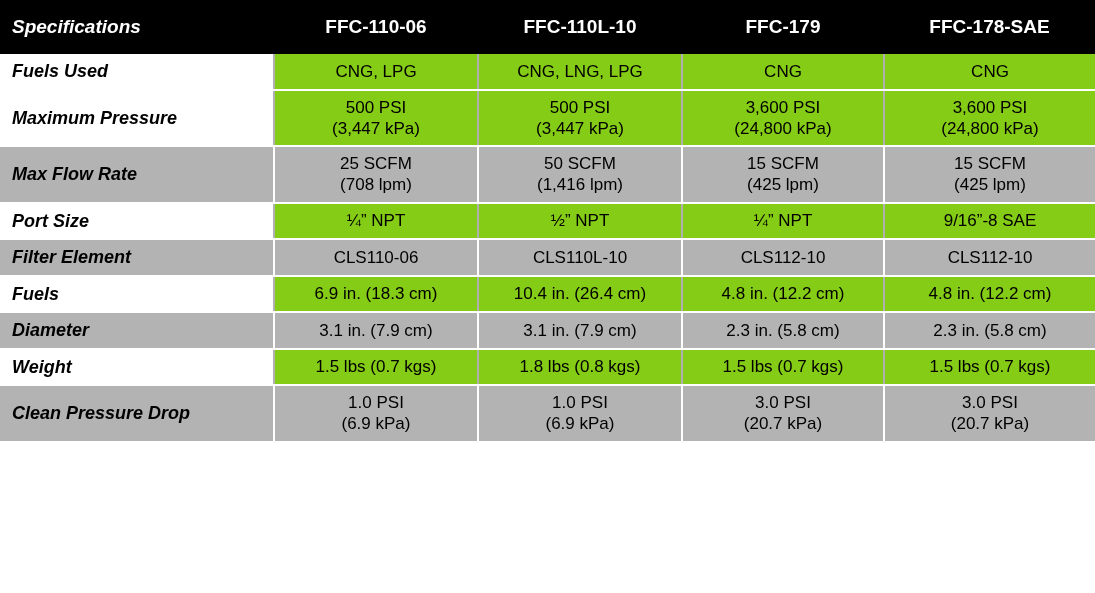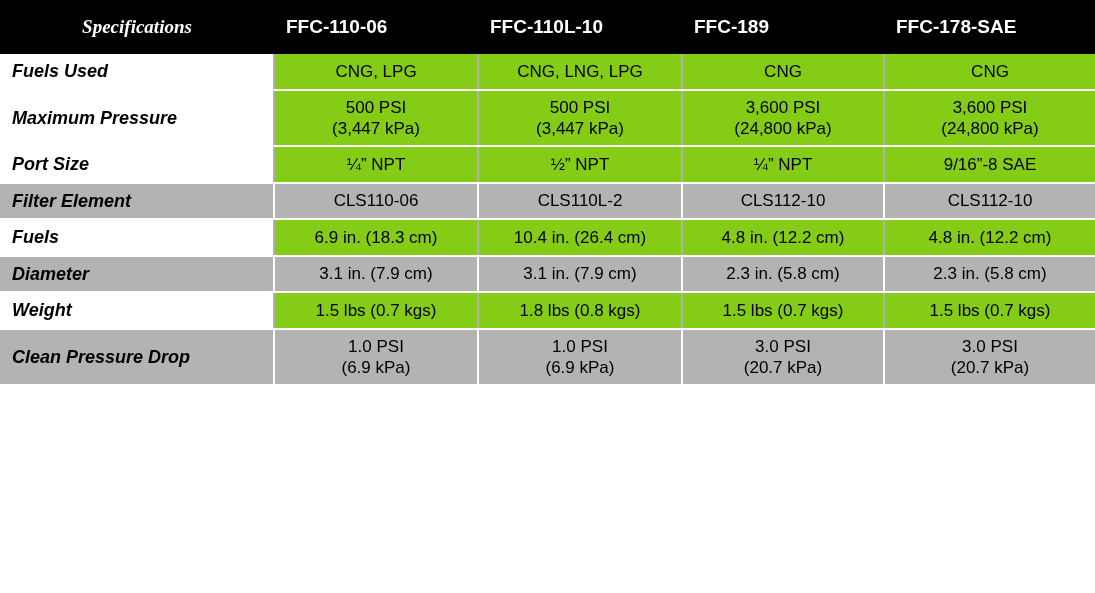--- a/index.html
+++ b/index.html
@@ -25,28 +25,27 @@
   table.spec-table col.c-data4 { width: 211px; }
 
   thead th {
     background: #000000;
     color: #ffffff;
     font-size: 19px;
     font-weight: bold;
     height: 54px;
     padding: 0 12px;
     border: none;
+    text-align: center;
+    vertical-align: middle;
+  }
+  thead th.spec-head {
     text-align: left;
-    vertical-align: middle;
-  }
-  thead th.spec-head {
-    text-align: center;
     font-style: italic;
     font-size: 19px;
-    font-family: Liberation Serif, serif;
   }
   tbody td {
     border-right: 2px solid #ffffff;
     border-bottom: 2px solid #ffffff;
     font-size: 17px;
     color: #000000;
     text-align: center;
     vertical-align: middle;
     padding: 6px 8px;
     line-height: 1.25;
@@ -80,21 +79,21 @@
     <col class="c-data">
     <col class="c-data2">
     <col class="c-data3">
     <col class="c-data4">
   </colgroup>
   <thead>
     <tr>
       <th class="spec-head">Specifications</th>
       <th>FFC-110-06</th>
       <th>FFC-110L-10</th>
-      <th>FFC-189</th>
+      <th>FFC-179</th>
       <th>FFC-178-SAE</th>
     </tr>
   </thead>
   <tbody id="table-body">
       <tr class="light">
         <td class="rowlabel">Fuels Used</td>
         <td>
           <span class="cell-line">CNG, LPG</span>
         </td>
         <td>
@@ -119,20 +118,39 @@
         </td>
         <td>
           <span class="cell-line">3,600 PSI</span>
           <span class="cell-sub">(24,800 kPa)</span>
         </td>
         <td>
           <span class="cell-line">3,600 PSI</span>
           <span class="cell-sub">(24,800 kPa)</span>
         </td>
       </tr>
+      <tr class="dark">
+        <td class="rowlabel">Max Flow Rate</td>
+        <td>
+          <span class="cell-line">25 SCFM</span>
+          <span class="cell-sub">(708 lpm)</span>
+        </td>
+        <td>
+          <span class="cell-line">50 SCFM</span>
+          <span class="cell-sub">(1,416 lpm)</span>
+        </td>
+        <td>
+          <span class="cell-line">15 SCFM</span>
+          <span class="cell-sub">(425 lpm)</span>
+        </td>
+        <td>
+          <span class="cell-line">15 SCFM</span>
+          <span class="cell-sub">(425 lpm)</span>
+        </td>
+      </tr>
       <tr class="light">
         <td class="rowlabel">Port Size</td>
         <td>
           <span class="cell-line">¼” NPT</span>
         </td>
         <td>
           <span class="cell-line">½” NPT</span>
         </td>
         <td>
           <span class="cell-line">¼” NPT</span>
@@ -140,21 +158,21 @@
         <td>
           <span class="cell-line">9/16”-8 SAE</span>
         </td>
       </tr>
       <tr class="dark">
         <td class="rowlabel">Filter Element</td>
         <td>
           <span class="cell-line">CLS110-06</span>
         </td>
         <td>
-          <span class="cell-line">CLS110L-2</span>
+          <span class="cell-line">CLS110L-10</span>
         </td>
         <td>
           <span class="cell-line">CLS112-10</span>
         </td>
         <td>
           <span class="cell-line">CLS112-10</span>
         </td>
       </tr>
       <tr class="light">
         <td class="rowlabel">Fuels</td>

